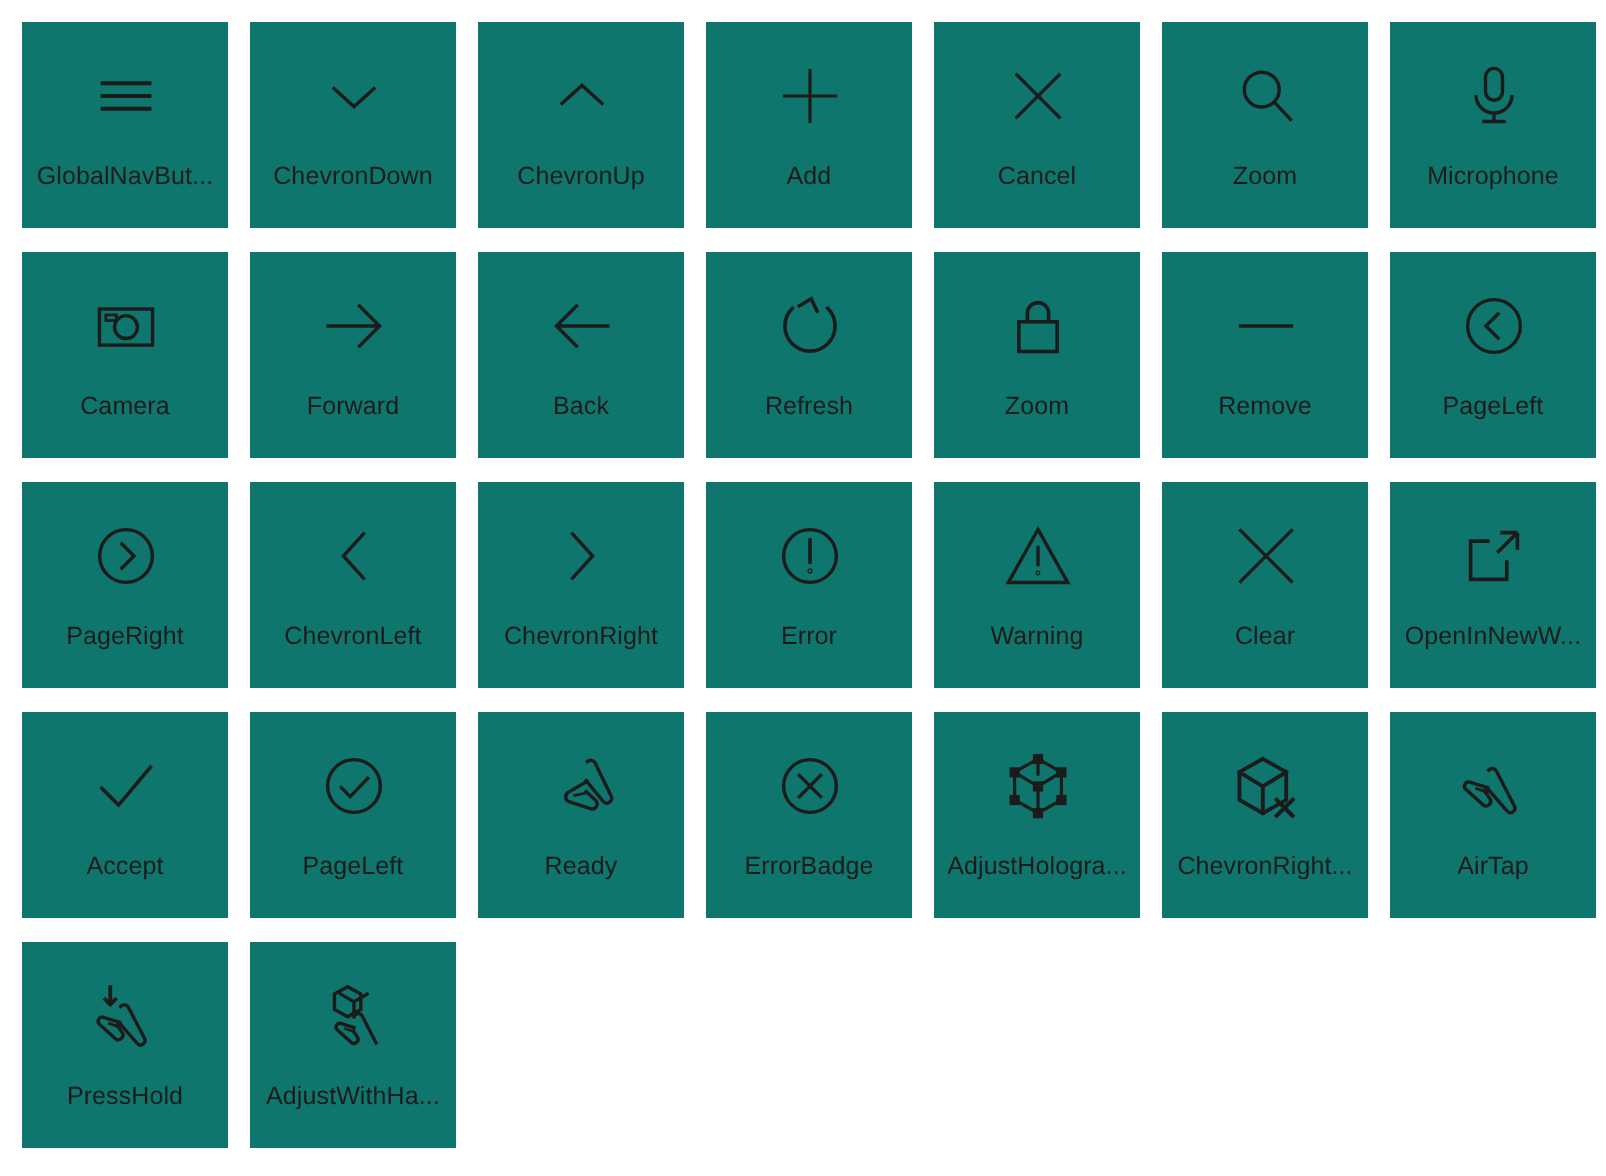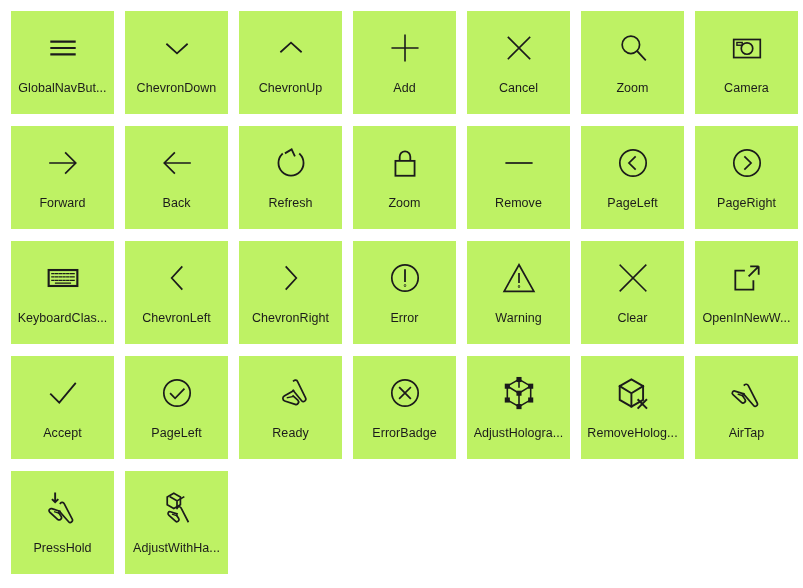--- a/index.html
+++ b/index.html
@@ -18,21 +18,21 @@
   #icon-grid {
     display: grid;
     grid-template-columns: repeat(7, 103px);
     grid-auto-rows: 103px;
     column-gap: 11px;
     row-gap: 12px;
     padding: 11px 0 0 11px;
     box-sizing: border-box;
   }
   .icon-card {
-    background: #bef264;
+    background: #0f766e;
     display: flex;
     flex-direction: column;
     align-items: center;
     justify-content: center;
     box-sizing: border-box;
     padding-bottom: 2px;
     cursor: default;
     user-select: none;
   }
   .icon-glyph {
@@ -108,20 +108,29 @@
         <svg width="34" height="34" viewBox="0 0 32 32" fill="none" stroke="currentColor" stroke-width="1.6" stroke-linecap="square" stroke-linejoin="miter">
           <circle cx="14" cy="13" r="8.2" stroke-width="1.6"></circle>
           <path d="M20 19l7.5 8" stroke-width="1.6"></path>
         </svg>
       </div>
       <div class="icon-label">Zoom</div>
     </div>
     <div class="icon-card">
       <div class="icon-glyph">
         <svg width="34" height="34" viewBox="0 0 32 32" fill="none" stroke="currentColor" stroke-width="1.6" stroke-linecap="square" stroke-linejoin="miter">
+          <rect x="12" y="3" width="8" height="15" rx="4" stroke-width="1.6"></rect>
+          <path d="M7.5 15.5a8.5 8.5 0 0 0 17 0M16 24v4M10.5 28h11" stroke-width="1.6" stroke-linecap="butt"></path>
+        </svg>
+      </div>
+      <div class="icon-label">Microphone</div>
+    </div>
+    <div class="icon-card">
+      <div class="icon-glyph">
+        <svg width="34" height="34" viewBox="0 0 32 32" fill="none" stroke="currentColor" stroke-width="1.6" stroke-linecap="square" stroke-linejoin="miter">
           <rect x="3.5" y="8" width="25" height="17" stroke-width="1.6"></rect>
           <circle cx="16" cy="16.5" r="5.4" stroke-width="1.6"></circle>
           <rect x="6.5" y="10.8" width="5" height="2.6" stroke-width="1.3"></rect>
         </svg>
       </div>
       <div class="icon-label">Camera</div>
     </div>
     <div class="icon-card">
       <div class="icon-glyph">
         <svg width="34" height="34" viewBox="0 0 32 32" fill="none" stroke="currentColor" stroke-width="1.6" stroke-linecap="square" stroke-linejoin="miter">
@@ -174,29 +183,20 @@
       <div class="icon-label">PageLeft</div>
     </div>
     <div class="icon-card">
       <div class="icon-glyph">
         <svg width="34" height="34" viewBox="0 0 32 32" fill="none" stroke="currentColor" stroke-width="1.6" stroke-linecap="square" stroke-linejoin="miter">
           <circle cx="16" cy="16" r="12.4" stroke-width="1.6"></circle>
           <path d="M13.5 9.8L19.8 16l-6.3 6.2" stroke-width="1.6" stroke-linecap="butt"></path>
         </svg>
       </div>
       <div class="icon-label">PageRight</div>
-    </div>
-    <div class="icon-card">
-      <div class="icon-glyph">
-        <svg width="34" height="34" viewBox="0 0 32 32" fill="none" stroke="currentColor" stroke-width="1.6" stroke-linecap="square" stroke-linejoin="miter">
-          <rect x="2.5" y="8.5" width="27" height="15" stroke-width="2"></rect>
-          <path d="M5.5 11.8h2M9 11.8h2M12.5 11.8h2M16 11.8h2M19.5 11.8h2M23 11.8h3.5M5.5 15h2M9 15h2M12.5 15h2M16 15h2M19.5 15h2M23 15h3.5M5.5 18.2h2M9 18.2h2M12.5 18.2h2M16 18.2h2M19.5 18.2h2M23 18.2h3.5M9 20.9h14" stroke-width="1.2"></path>
-        </svg>
-      </div>
-      <div class="icon-label">KeyboardClas...</div>
     </div>
     <div class="icon-card">
       <div class="icon-glyph">
         <svg width="34" height="34" viewBox="0 0 32 32" fill="none" stroke="currentColor" stroke-width="1.6" stroke-linecap="square" stroke-linejoin="miter">
           <path d="M21 5l-10 11 10 11" stroke-linecap="butt"></path>
         </svg>
       </div>
       <div class="icon-label">ChevronLeft</div>
     </div>
     <div class="icon-card">
@@ -297,21 +297,21 @@
       <div class="icon-label">AdjustHologra...</div>
     </div>
     <div class="icon-card">
       <div class="icon-glyph">
         <svg width="34" height="34" viewBox="0 0 32 32" fill="none" stroke="currentColor" stroke-width="1.6" stroke-linecap="square" stroke-linejoin="miter">
           <path d="M14.5 3.2L25.5 9.5v13L14.5 28.8 3.5 22.5v-13z" stroke-width="1.8" stroke-linejoin="miter"></path>
           <path d="M14.5 16.2v12.6M14.5 16.2L3.5 9.5M14.5 16.2L25.5 9.5" stroke-width="1.8"></path>
           <path d="M21 22.5l7.5 7.5M28.5 22.5L21 30" stroke-width="1.9"></path>
         </svg>
       </div>
-      <div class="icon-label">RemoveHolog...</div>
+      <div class="icon-label">ChevronRight...</div>
     </div>
     <div class="icon-card">
       <div class="icon-glyph">
         <svg width="34" height="34" viewBox="0 0 32 32" fill="none" stroke="currentColor" stroke-width="1.6" stroke-linecap="square" stroke-linejoin="miter">
           <path d="M13.5 8.5c1-1.1 2.9-1 3.6.4l8.5 16.5c1.1 2.2-1.8 4.3-3.4 2.4L12.8 17" stroke-width="1.6" stroke-linejoin="round"></path>
           <path d="M13 16.8L4.6 14.2c-2-.6-3.4 2-1.8 3.4l8 7.2c1.9 1.7 4.7-.7 3.3-2.8l-2.6-3.8" stroke-width="1.6" stroke-linejoin="round"></path>
           <path d="M7.8 17.2l5 1.7" stroke-width="1.3"></path>
         </svg>
       </div>
       <div class="icon-label">AirTap</div>

